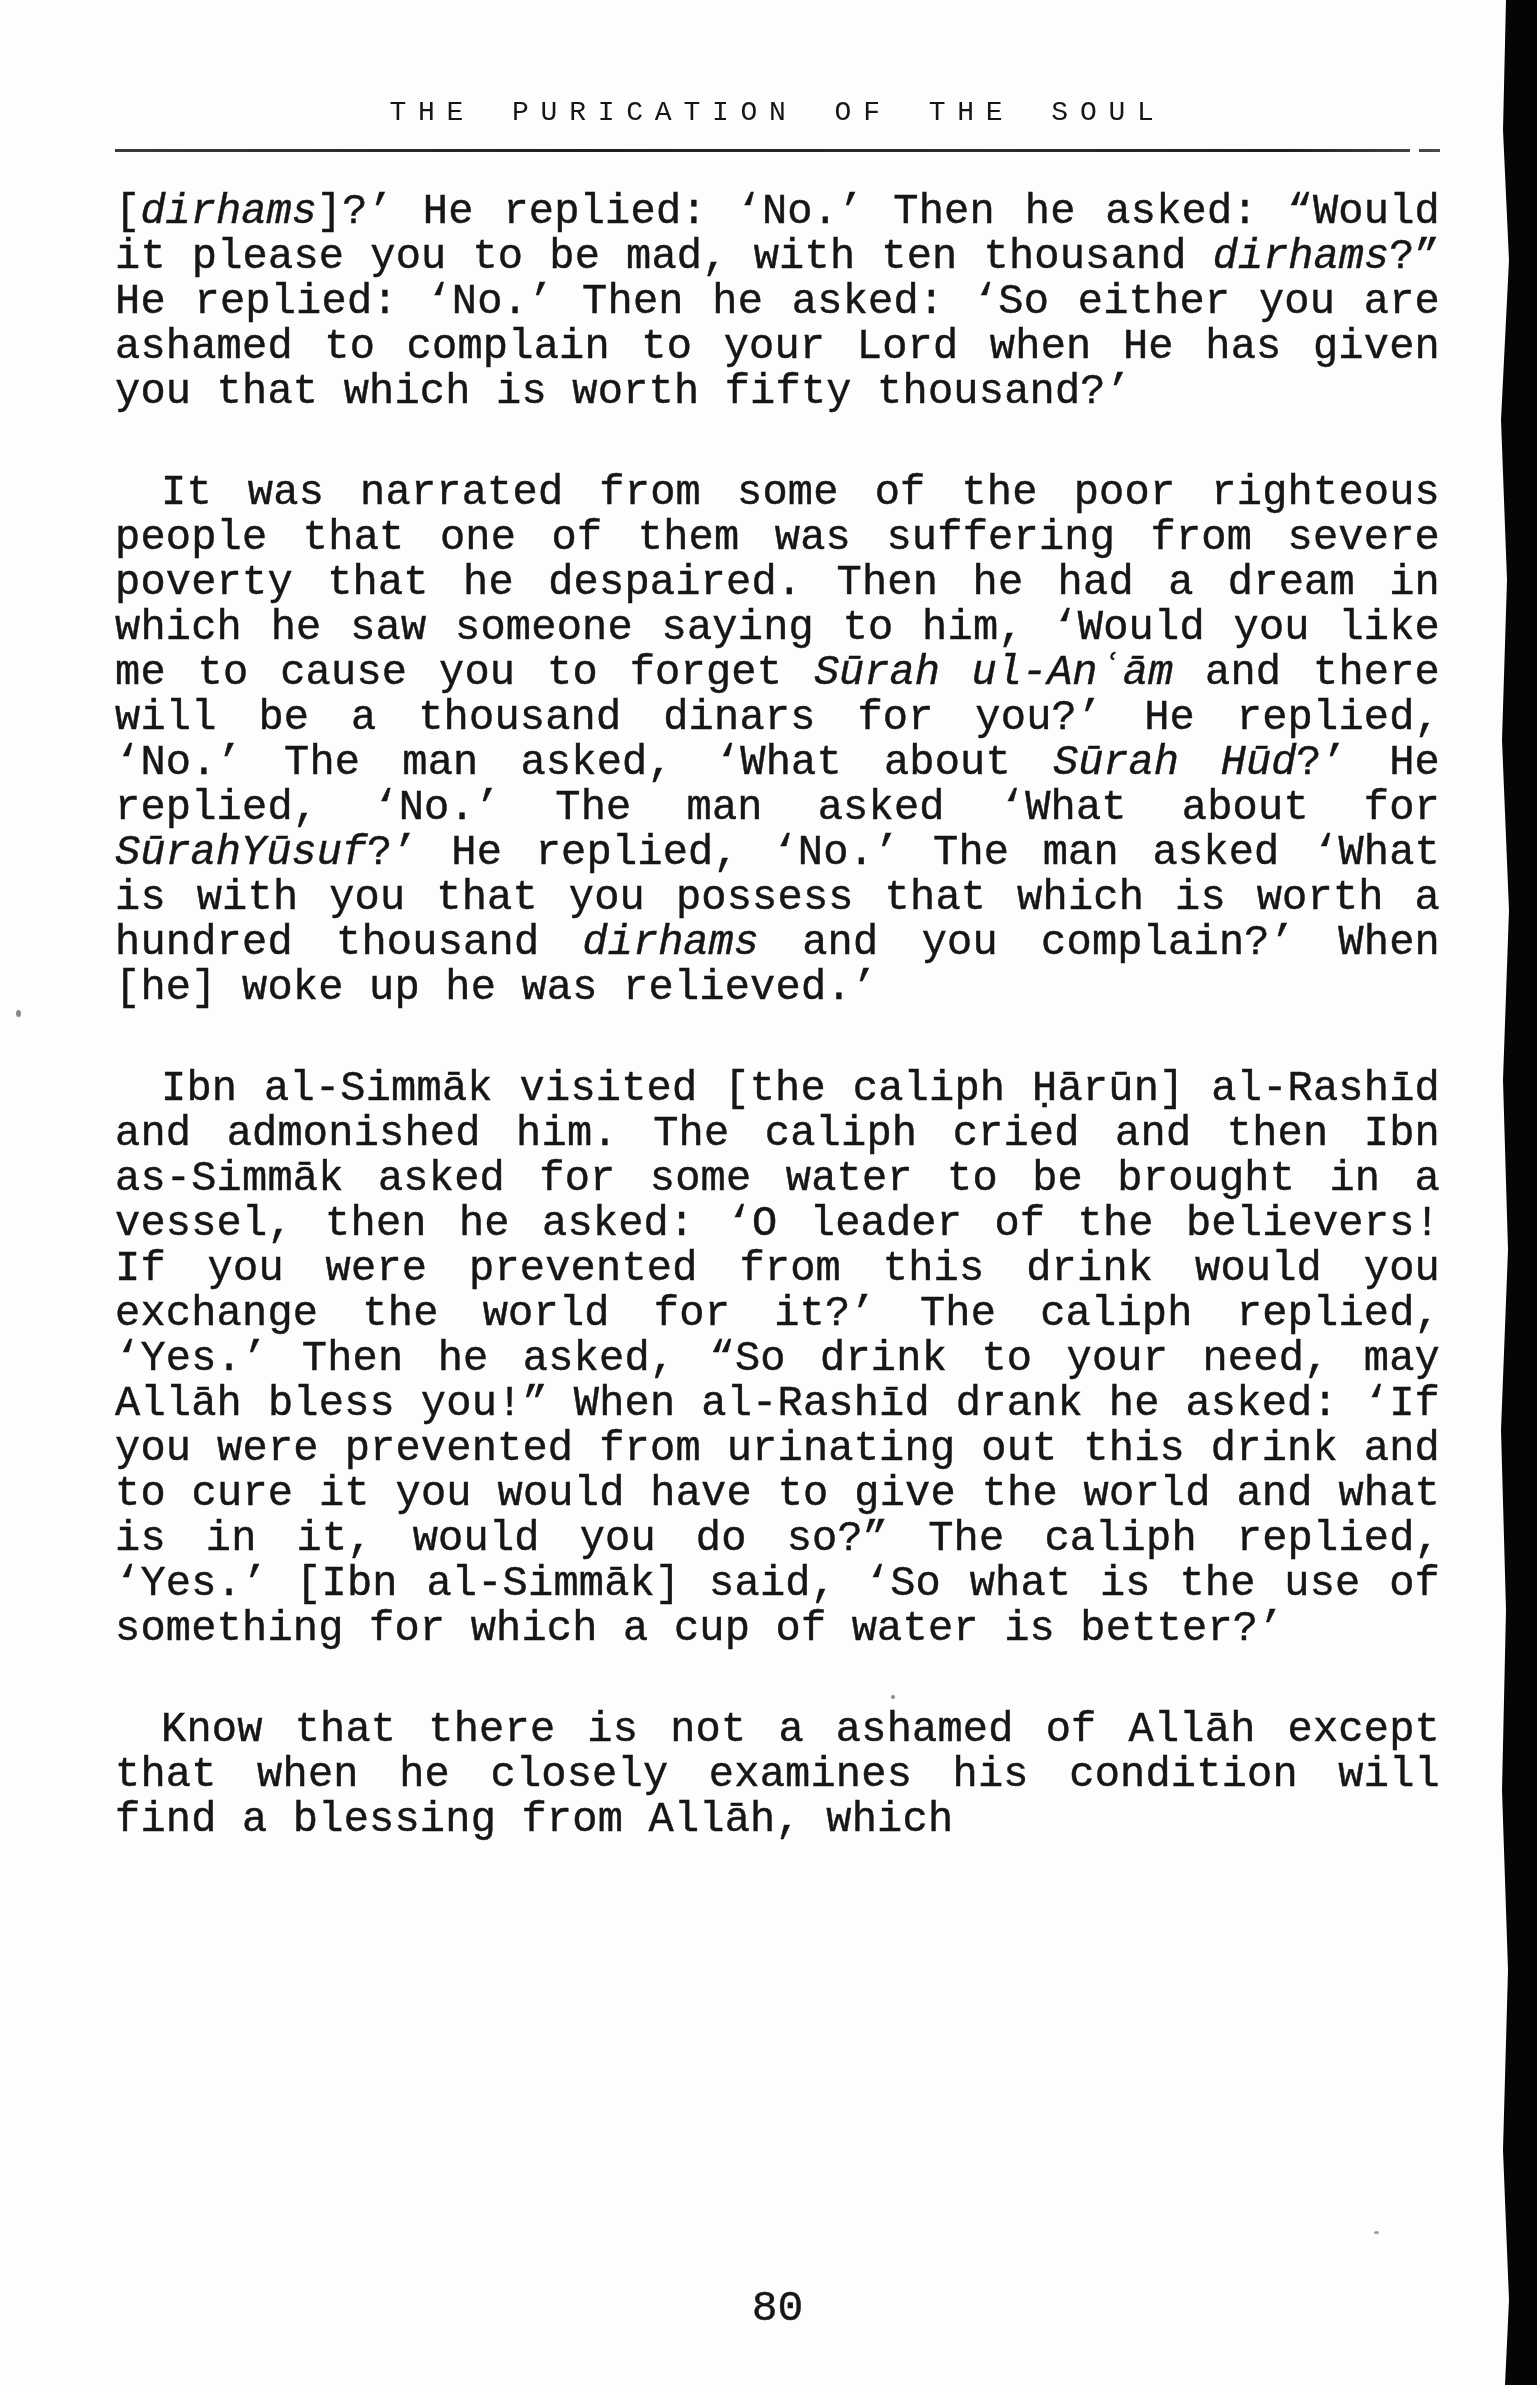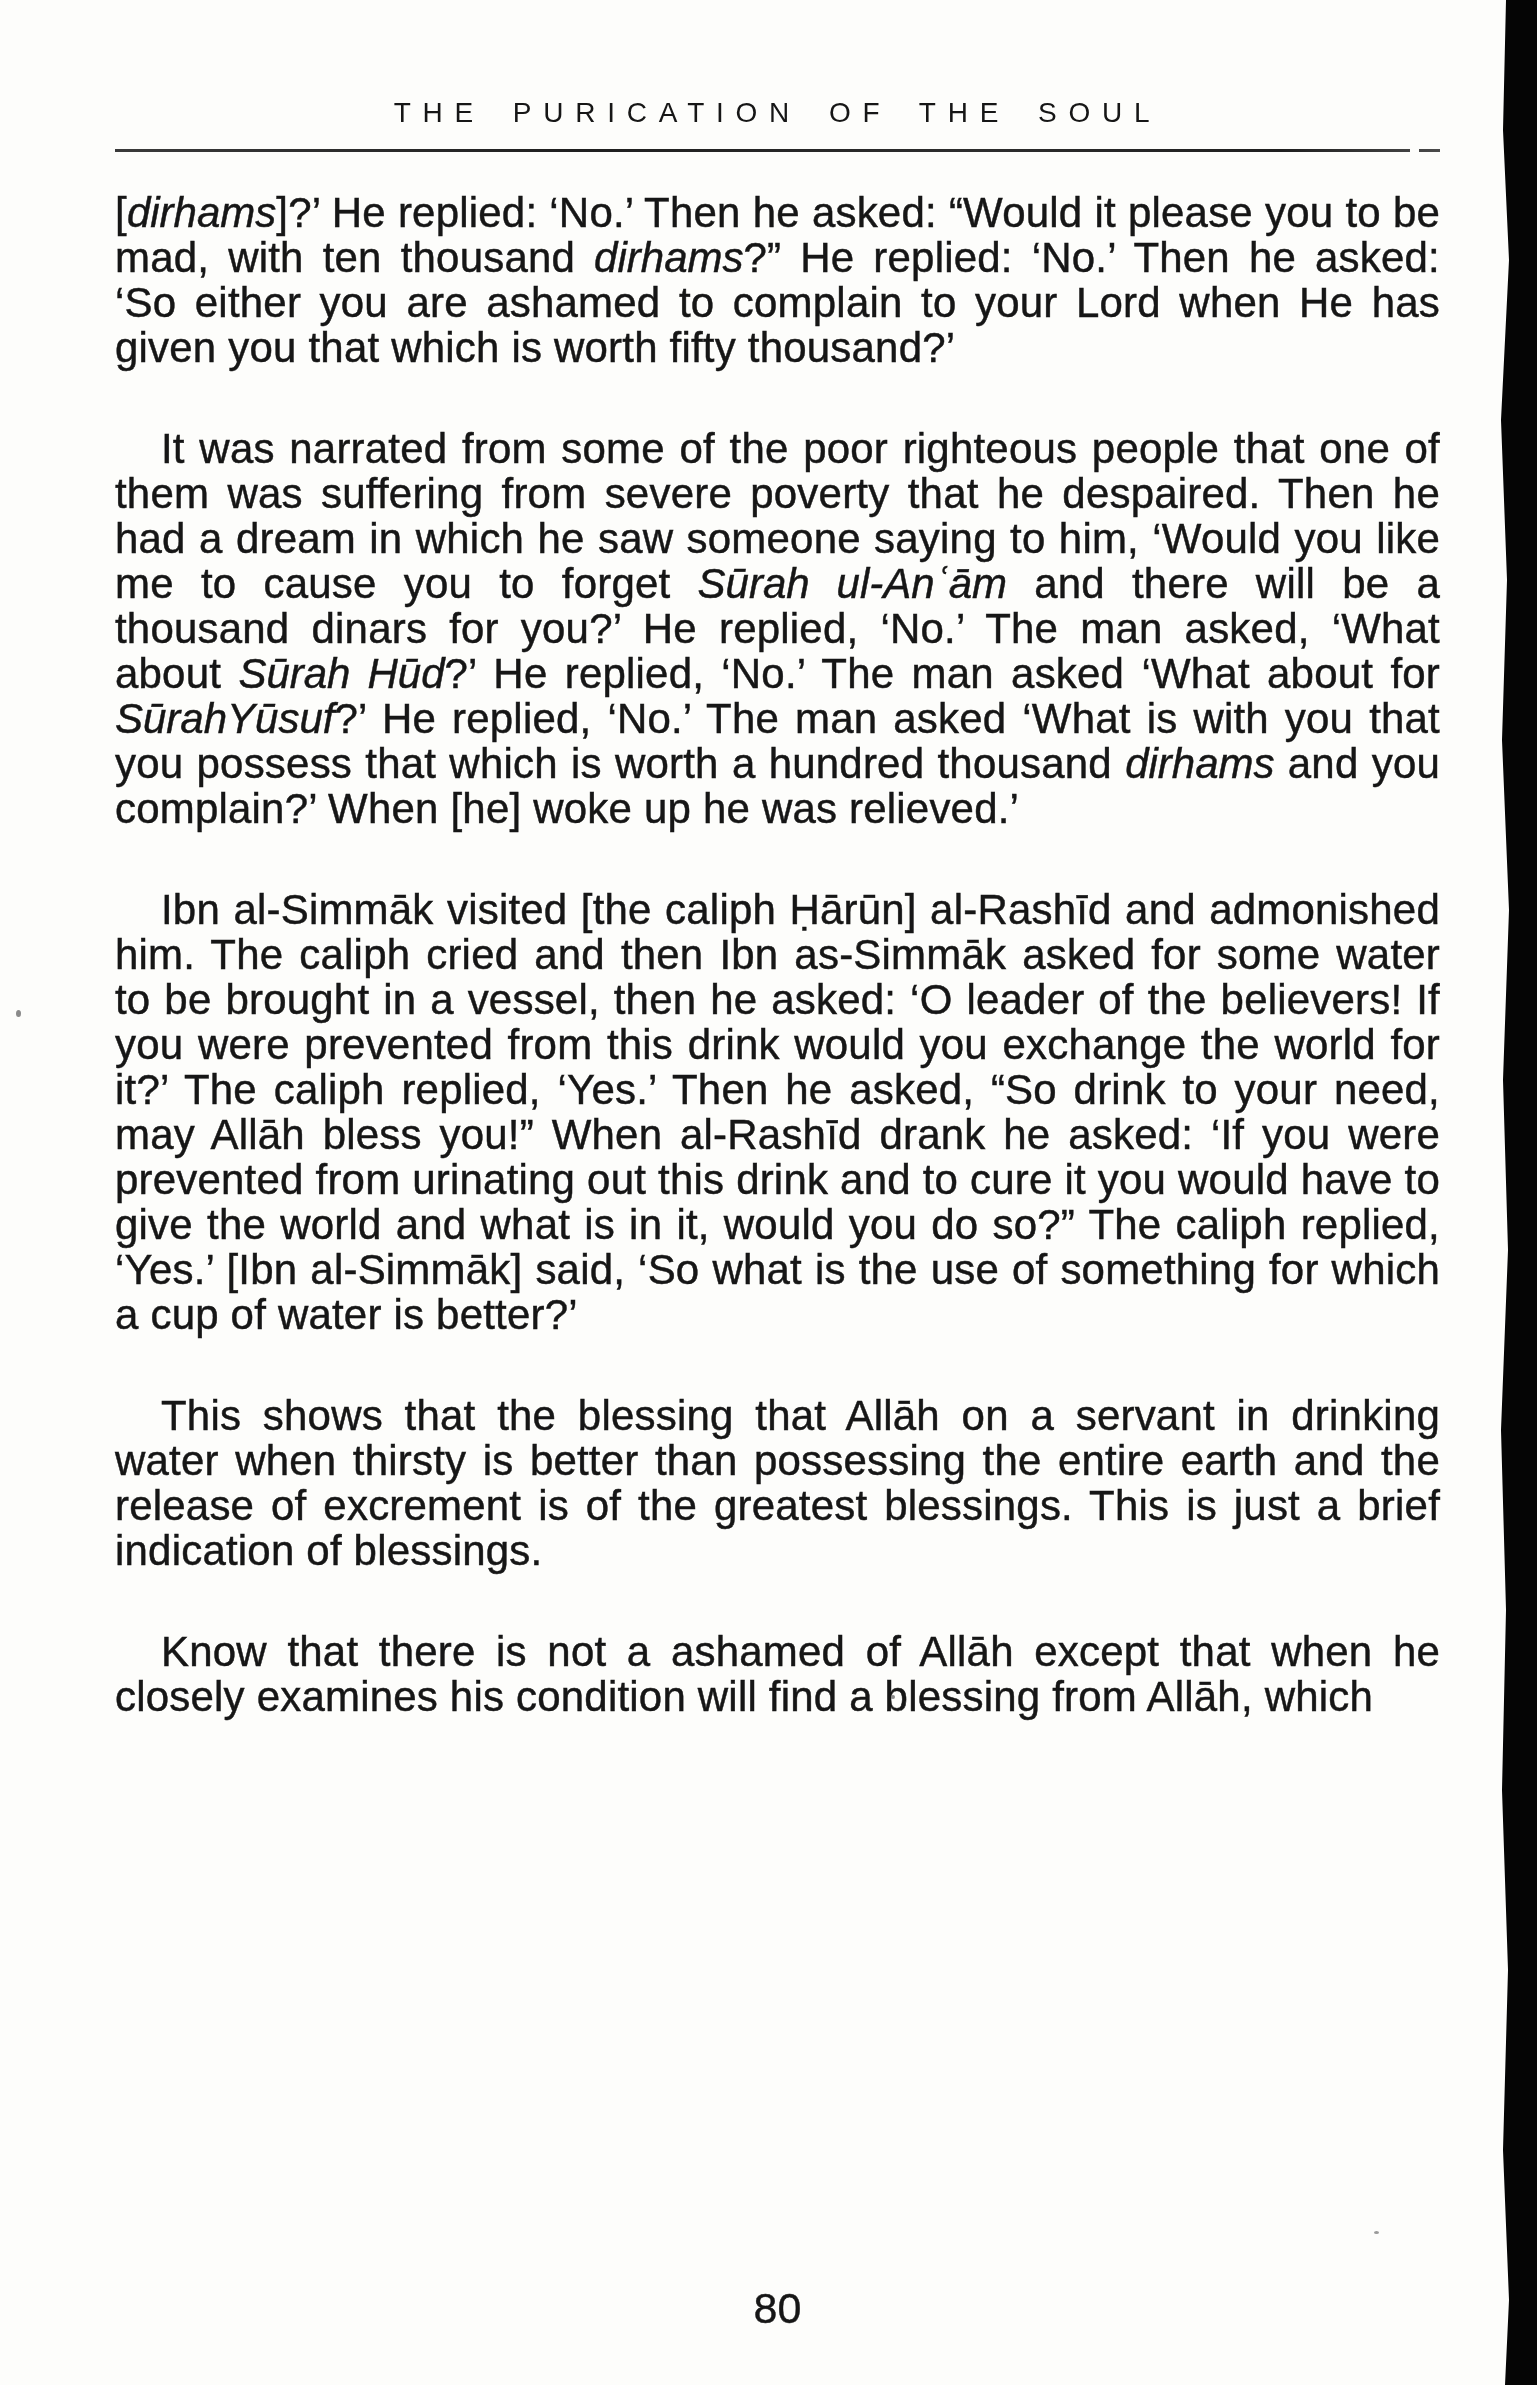--- a/index.html
+++ b/index.html
@@ -7,21 +7,21 @@
     padding: 0;
     background: #e8e8e8;
   }
   .page {
     position: relative;
     width: 1537px;
     height: 2385px;
     margin: 0 auto;
     background: var(--paper, #fdfdfb);
     overflow: hidden;
-    font-family: Liberation Sans, sans-serif;
+    font-family: Liberation Mono, monospace;
     color: var(--ink, #161616);
   }
   .running-head {
     position: absolute;
     top: 97px;
     left: 115px;
     width: 1325px;
     text-align: center;
     font-size: 28px;
     letter-spacing: 0.42em;
@@ -101,21 +101,20 @@
   <div class="running-head">THE PURICATION OF THE SOUL</div>
 
   <div class="head-rule">
     <span class="rule-gap"></span>
   </div>
 
   <main class="body-text">
     <p class="para no-indent"><span>[</span><em>dirhams</em><span>]?’ He replied: ‘No.’ Then he asked: “Would it please you to be mad, with ten thousand </span><em>dirhams</em><span>?” He replied: ‘No.’ Then he asked: ‘So either you are ashamed to complain to your Lord when He has given you that which is worth fifty thousand?’</span></p>
     <p class="para"><span>It was narrated from some of the poor righteous people that one of them was suffering from severe poverty that he despaired. Then he had a dream in which he saw someone saying to him, ‘Would you like me to cause you to forget </span><em>Sūrah ul-Anʿām</em><span> and there will be a thousand dinars for you?’ He replied, ‘No.’ The man asked, ‘What about </span><em>Sūrah Hūd</em><span>?’ He replied, ‘No.’ The man asked ‘What about for </span><em>SūrahYūsuf</em><span>?’ He replied, ‘No.’ The man asked ‘What is with you that you possess that which is worth a hundred thousand </span><em>dirhams</em><span> and you complain?’ When [he] woke up he was relieved.’</span></p>
     <p class="para"><span>Ibn al-Simmāk visited [the caliph Ḥārūn] al-Rashīd and admonished him. The caliph cried and then Ibn as-Simmāk asked for some water to be brought in a vessel, then he asked: ‘O leader of the believers! If you were prevented from this drink would you exchange the world for it?’ The caliph replied, ‘Yes.’ Then he asked, “So drink to your need, may Allāh bless you!” When al-Rashīd drank he asked: ‘If you were prevented from urinating out this drink and to cure it you would have to give the world and what is in it, would you do so?” The caliph replied, ‘Yes.’ [Ibn al-Simmāk] said, ‘So what is the use of something for which a cup of water is better?’</span></p>
-    <p class="para"><span>This shows that the blessing that Allāh on a servant in drinking water when thirsty is better than possessing the entire earth and the release of excrement is of the greatest blessings. This is just a brief indication of blessings.</span></p>
     <p class="para"><span>Know that there is not a ashamed of Allāh except that when he closely examines his condition will find a blessing from Allāh, which</span></p>
   </main>
 
   <div class="page-number">80</div>
 
   <div class="scan-edge">
     <svg width="40" height="2385" viewBox="0 0 40 2385" preserveAspectRatio="none" aria-hidden="true">
       <polygon points="40,0 9,0 6,130 12,260 4,420 10,580 5,740 12,910 6,1080 11,1250 4,1430 9,1610 5,1790 11,1970 6,2150 12,2300 8,2385 40,2385" fill="#050505"></polygon>
     </svg>
   </div>

